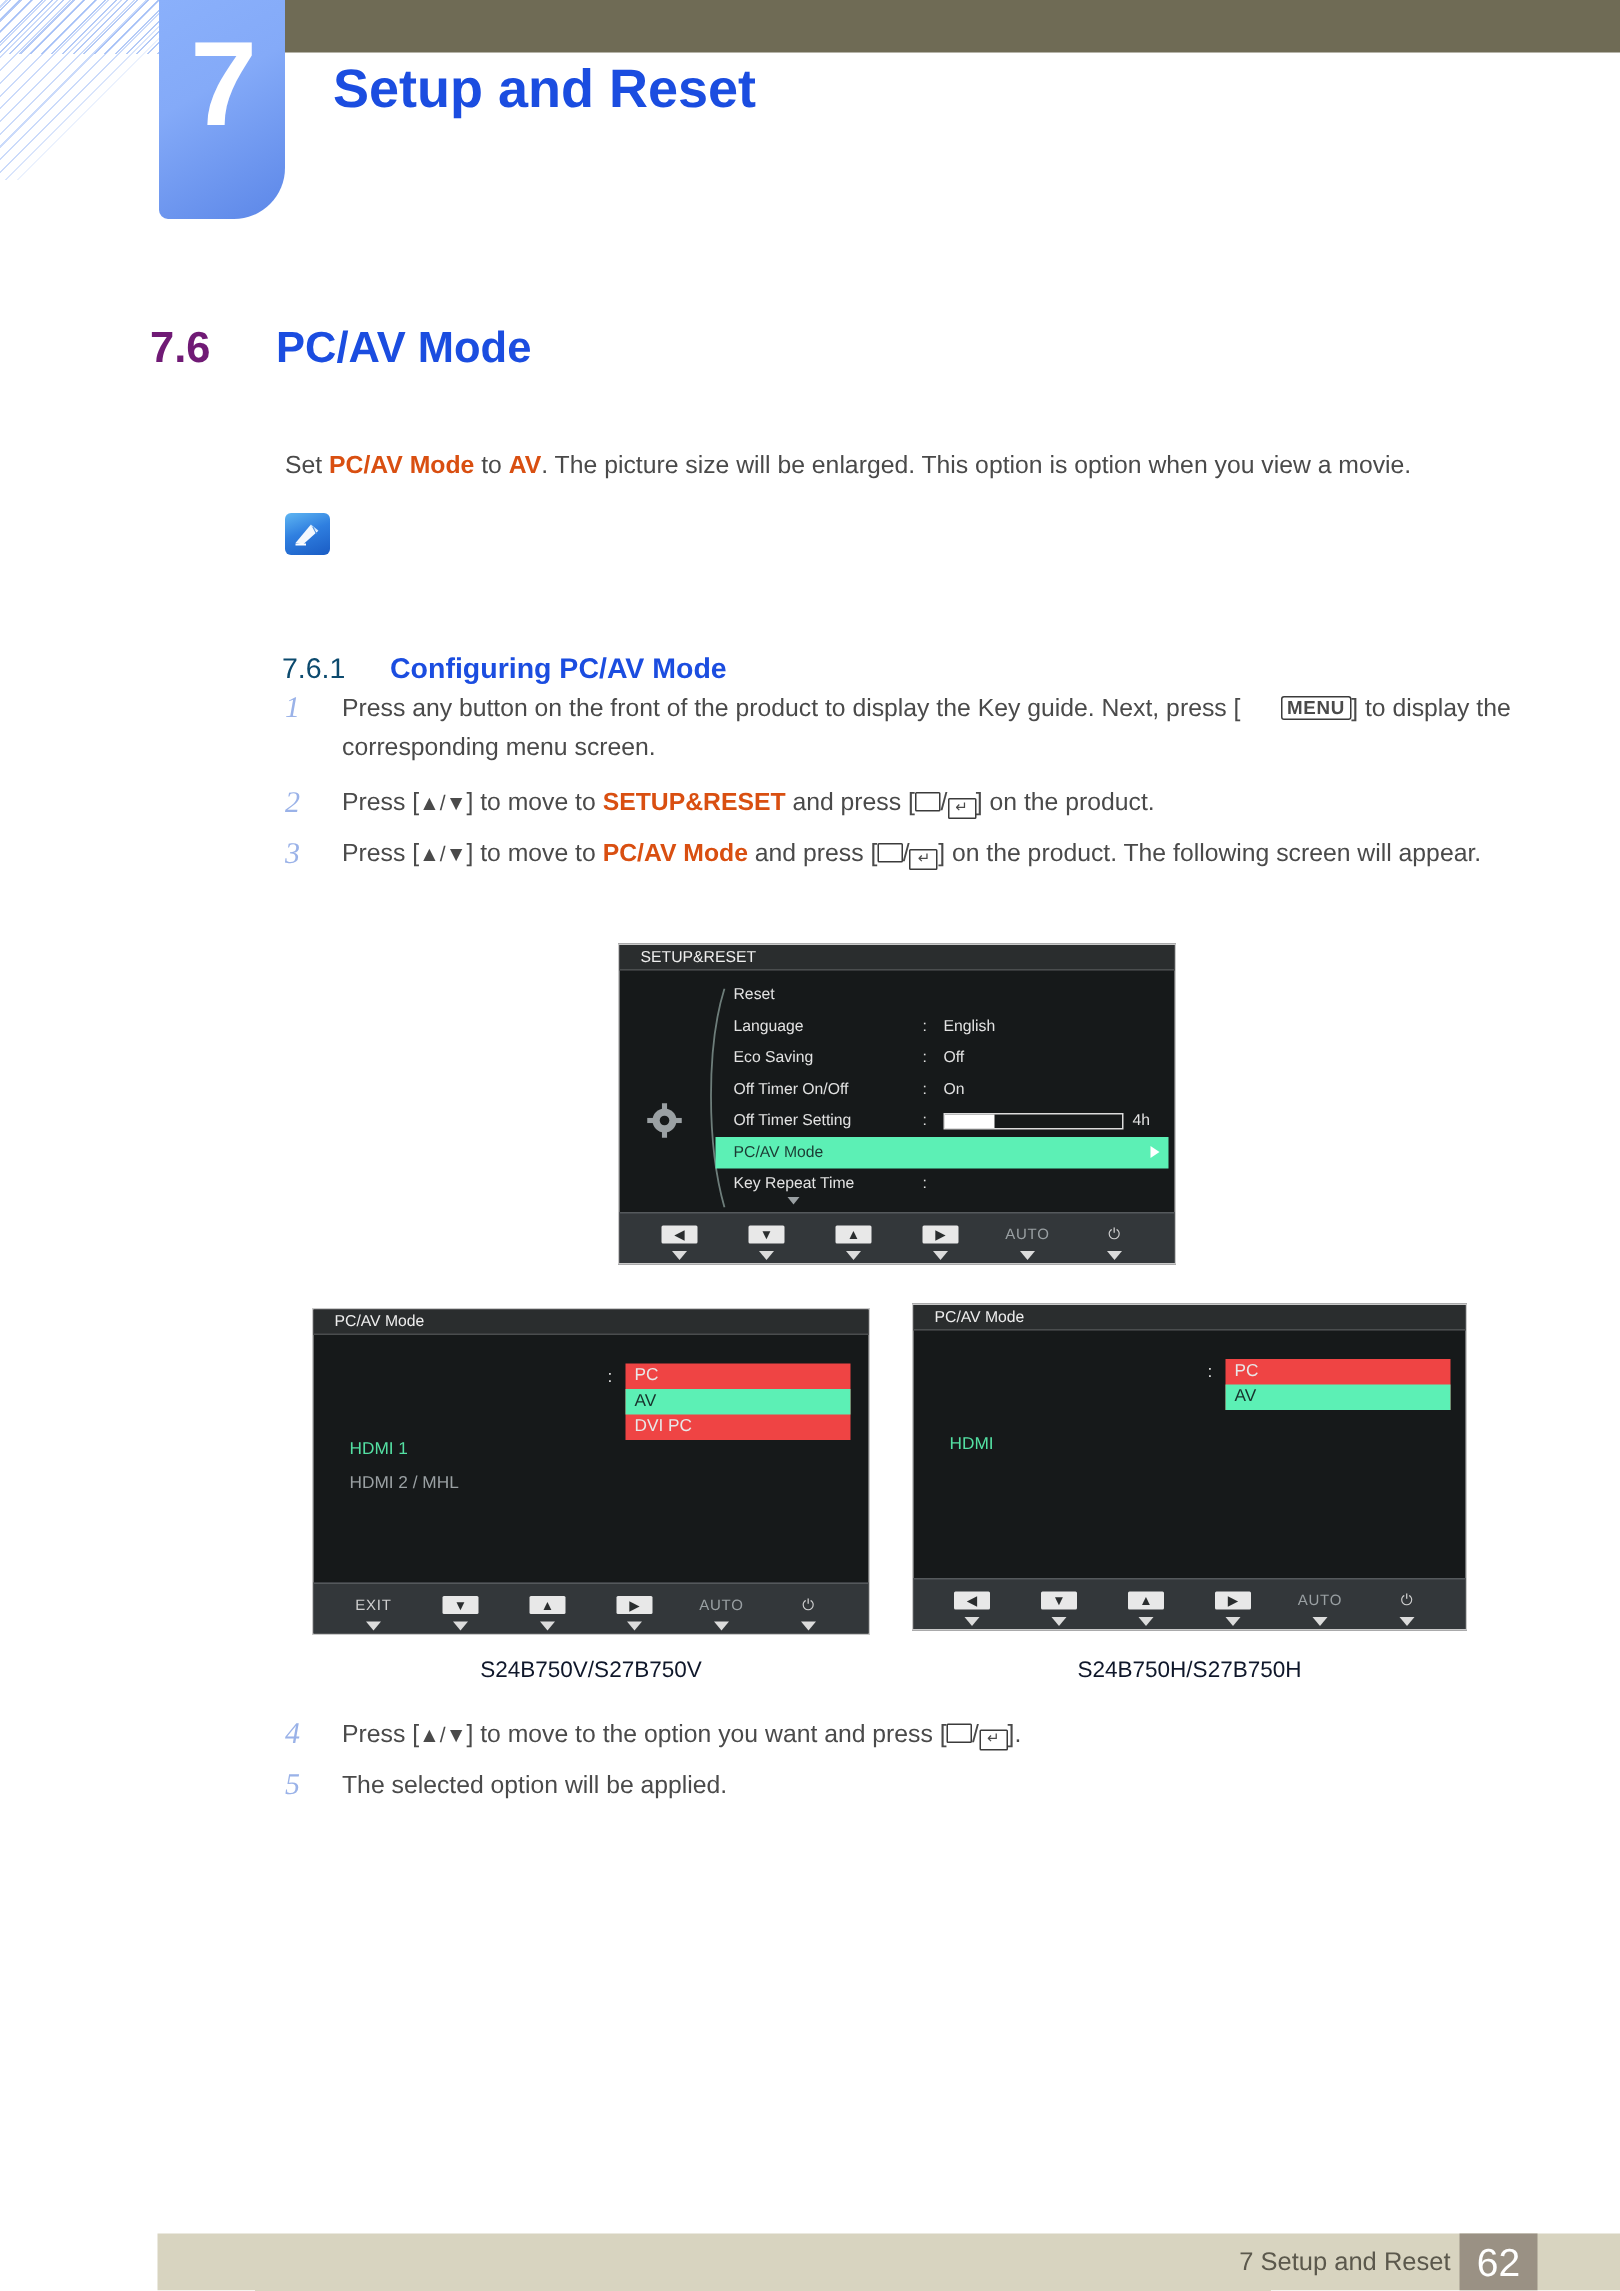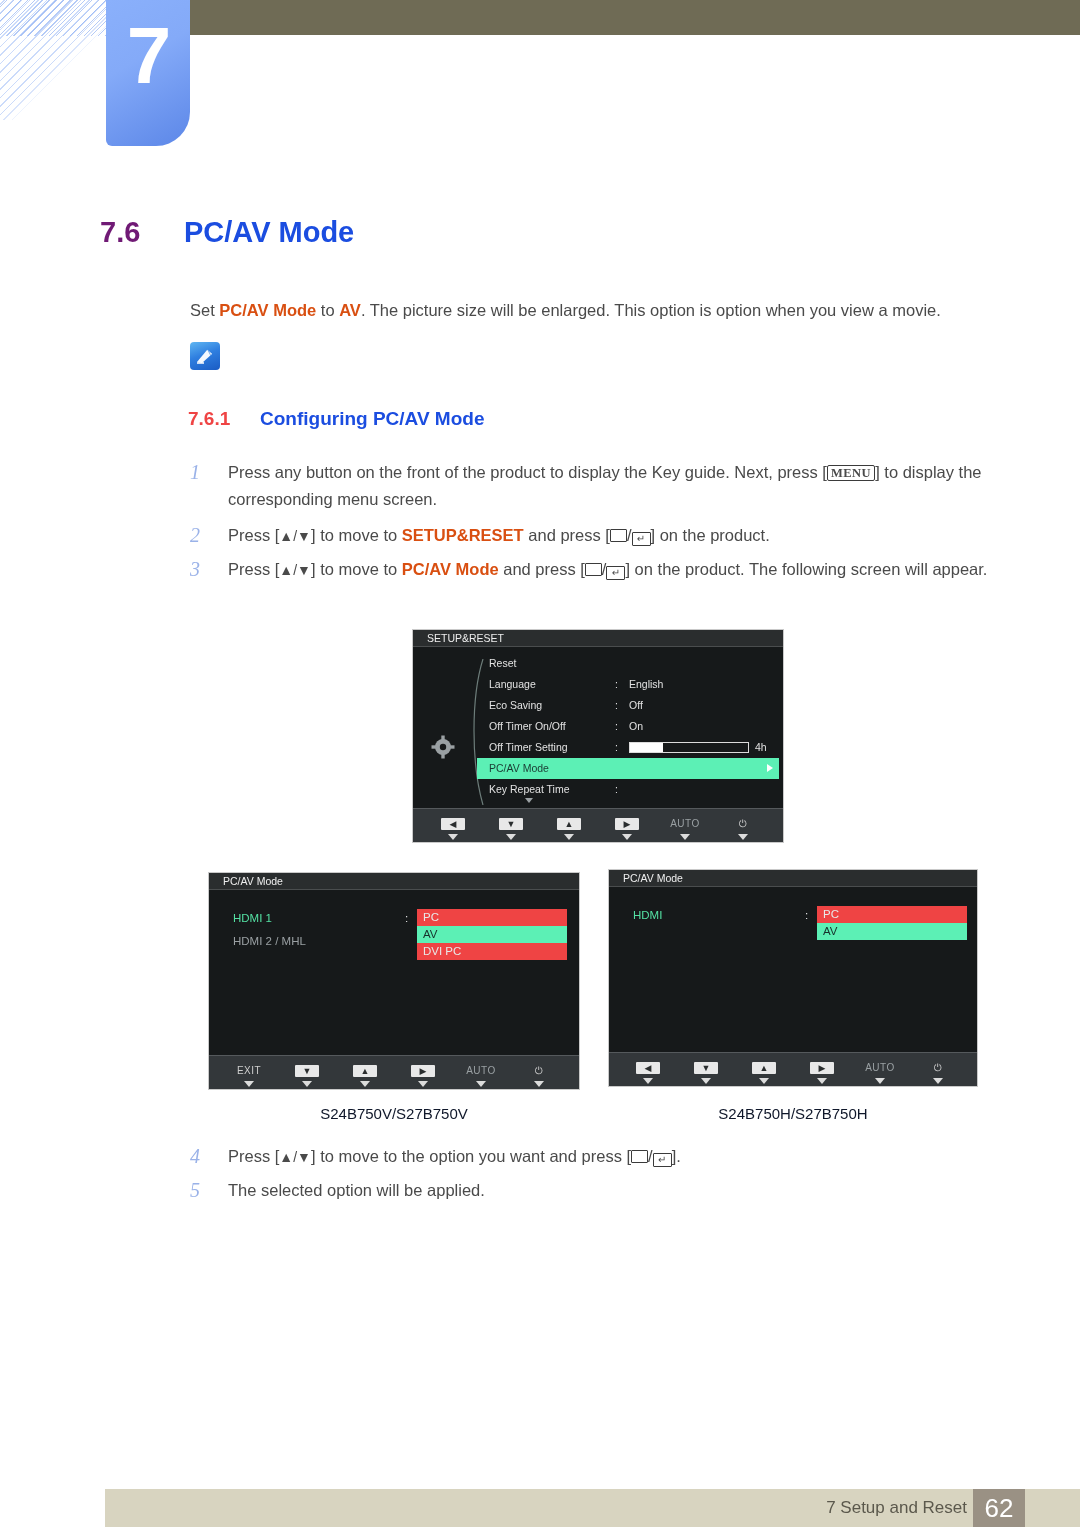--- a/index.html
+++ b/index.html
@@ -100,22 +100,23 @@
   }
   #h3-row {
     position: absolute;
     left: 188px; top: 408px;
     display: flex;
     align-items: baseline;
   }
   #h3-num {
     width: 72px;
     font-size: 19px;
-    font-weight: bold;
-    color: #ef4444;
+    font-weight: normal;
+    color: #0c4a6e;
+    margin-top: 28px;
   }
   #h3-text {
     font-size: 19px;
     font-weight: bold;
     color: #1b4de0;
   }
 
   
   #intro {
     position: absolute;
@@ -175,29 +176,30 @@
   }
   .step-body { width: 790px; }
 
   #step1 { left: 190px; top: 460px; }
   #step2 { left: 190px; top: 523px; }
   #step3 { left: 190px; top: 557px; }
   #step4 { left: 190px; top: 1144px; }
   #step5 { left: 190px; top: 1178px; }
 
   .keycap {
-    font-family: Liberation Serif, serif;
+    font-family: Liberation Sans, sans-serif;
     font-size: 12.5px;
     font-weight: bold;
     border: 1.6px solid #3b3b3b;
     border-radius: 2px;
     padding: 0px 3px;
     letter-spacing: 0.5px;
     position: relative;
     top: -1px;
+    margin-left: 27px;
   }
   .arrowkey { font-size: 14px; letter-spacing: 0px; }
   .glyph-box {
     display: inline-block;
     width: 15px; height: 11px;
     border: 1.6px solid #3b3b3b;
     border-radius: 1px;
     position: relative;
     top: 1px;
   }
@@ -358,20 +360,21 @@
   }
 
   
   #osd2 { left: 208px; top: 872px; width: 372px; height: 218px; }
   #osd3 { left: 608px; top: 869px; width: 370px; height: 218px; }
   #osd2 .osd-body, #osd3 .osd-body { height: 166px; }
 
   .src-label {
     position: absolute;
     font-size: 11.5px;
+    margin-top: 48px;
   }
   .src-label.active { color: #54e0a3; }
   .src-label.inactive { color: #9aa0a3; }
   .colon-mark {
     position: absolute;
     font-size: 11.5px;
     color: #e2e2e2;
   }
   .dropdown {
     position: absolute;
@@ -429,20 +432,21 @@
 </head>
 <body>
 
 <div id="header">
   <div id="hatch"></div>
   <div id="hatch2"></div>
   <div id="olive-band"></div>
   <div id="chapter-tab">
     <div id="chapter-num">7</div>
   </div>
+  <div id="chapter-title">Setup and Reset</div>
 </div>
 
 <div id="h2-row">
   <div id="h2-num">7.6</div>
   <div id="h2-text">PC/AV Mode</div>
 </div>
 
 <div id="intro">
   <span>Set </span><span class="orange">PC/AV Mode</span><span> to </span><span class="orange">AV</span><span>. The picture size will be enlarged. This option is option when you view a movie.</span>
 </div>

